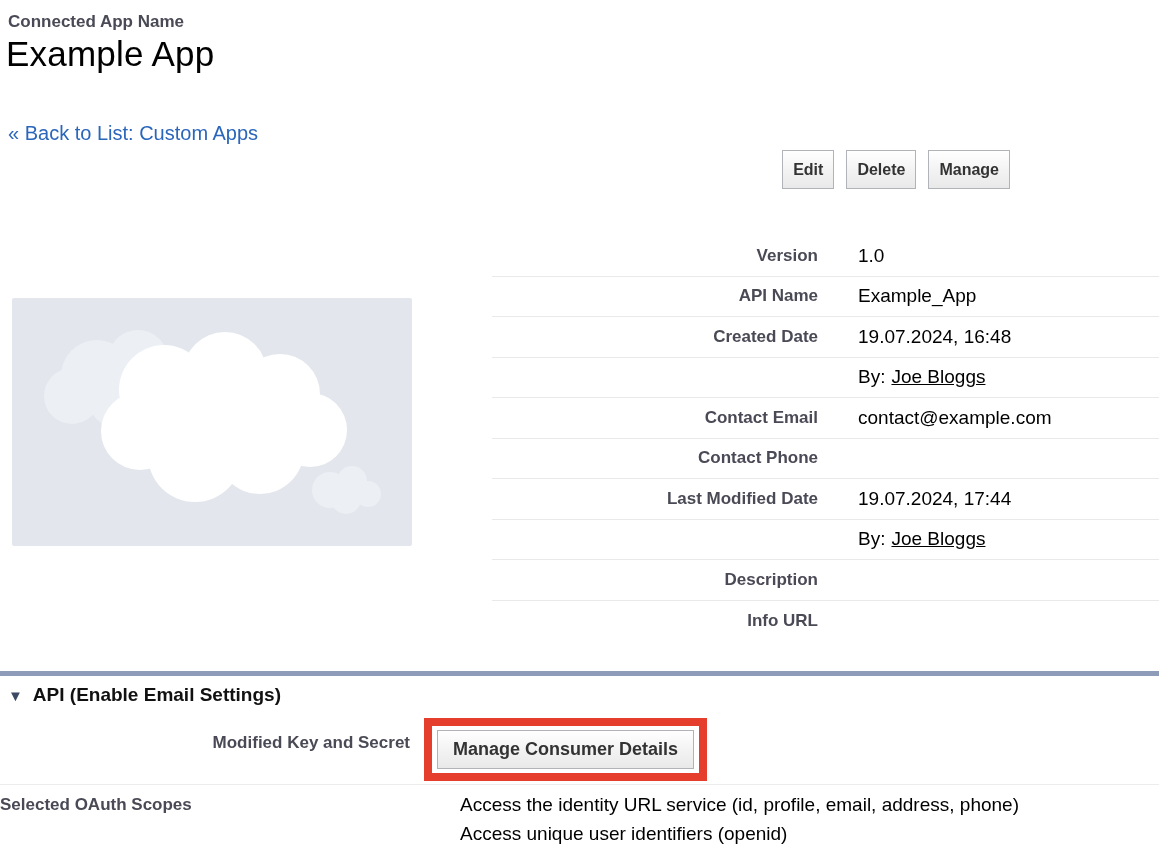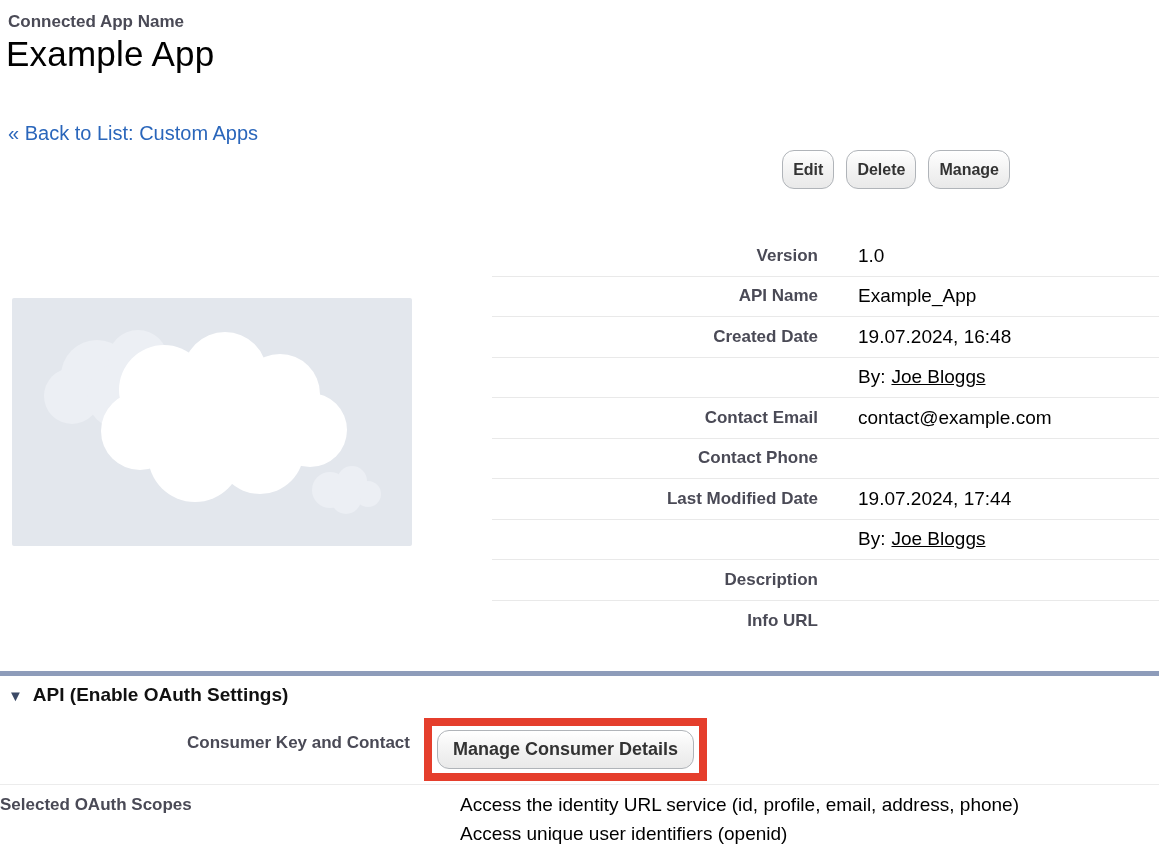--- a/index.html
+++ b/index.html
@@ -17,21 +17,21 @@
   .back-link { position:absolute; top:122px; left:8px;
     font-size:20px; color:#2a66bb; text-decoration:none; cursor:pointer; }
 
   
   .toolbar { position:absolute; top:150px; left:0; width:1010px;
     display:flex; justify-content:flex-end; gap:12px; }
   .btn {
     font-family:"Liberation Sans", sans-serif;
     font-size:16px; font-weight:bold; color:#333;
     background:linear-gradient(#ffffff, #f2f2f2 55%, #e9e9e9);
-    border:1px solid #b0b4b9; border-radius:12px;
+    border:1px solid #b0b4b9; border-radius:0;
     padding:9px 10px; cursor:pointer; line-height:19px;
   }
 
   
   .logo-box { position:absolute; top:298px; left:12px; width:400px; height:248px;
     background:#e3e7ed; border-radius:2px; overflow:hidden; }
 
   
   .detail-table { position:absolute; top:236px; left:492px; right:0; }
   .drow { display:flex; align-items:center; height:40.5px;
@@ -151,24 +151,24 @@
     <div class="drow">
       <div class="dlabel">Info URL</div>
       <div class="dvalue"></div>
     </div>
   </div>
 
   <div class="section-divider"></div>
 
   <div class="section-header">
     <span class="tw-icon">▼</span>
-    <span class="section-title">API (Enable OAuth Settings)</span>
+    <span class="section-title">API (Enable Email Settings)</span>
   </div>
 
-  <div class="ck-label">Consumer Key and Contact</div>
+  <div class="ck-label">Modified Key and Secret</div>
 
   <div class="row-line"></div>
 
   <div class="highlight-box">
     <button class="btn btn-big">Manage Consumer Details</button>
   </div>
 
   <div class="scopes-label">Selected OAuth Scopes</div>
   <div class="scopes-values">
     <div>Access the identity URL service (id, profile, email, address, phone)</div>

